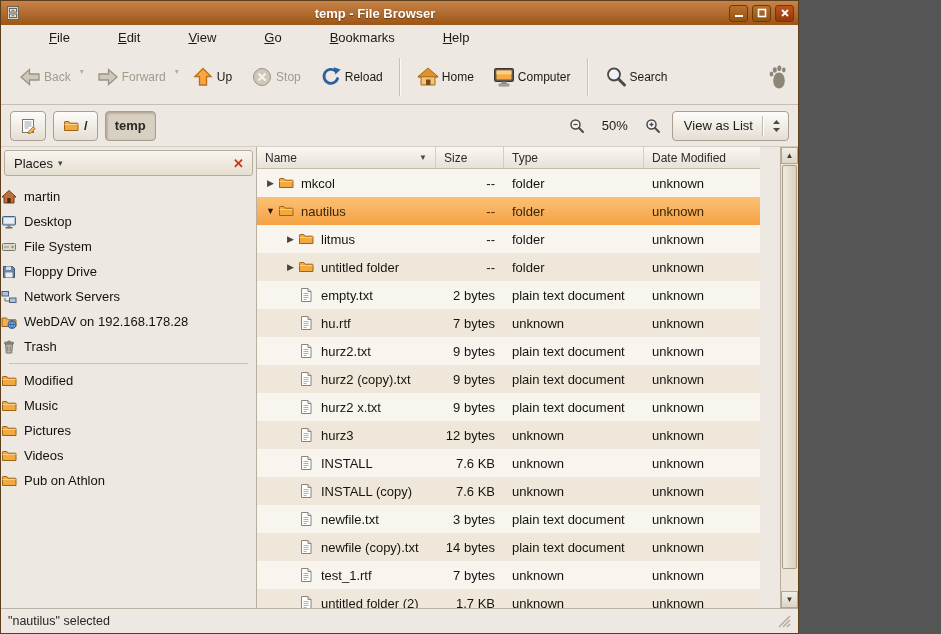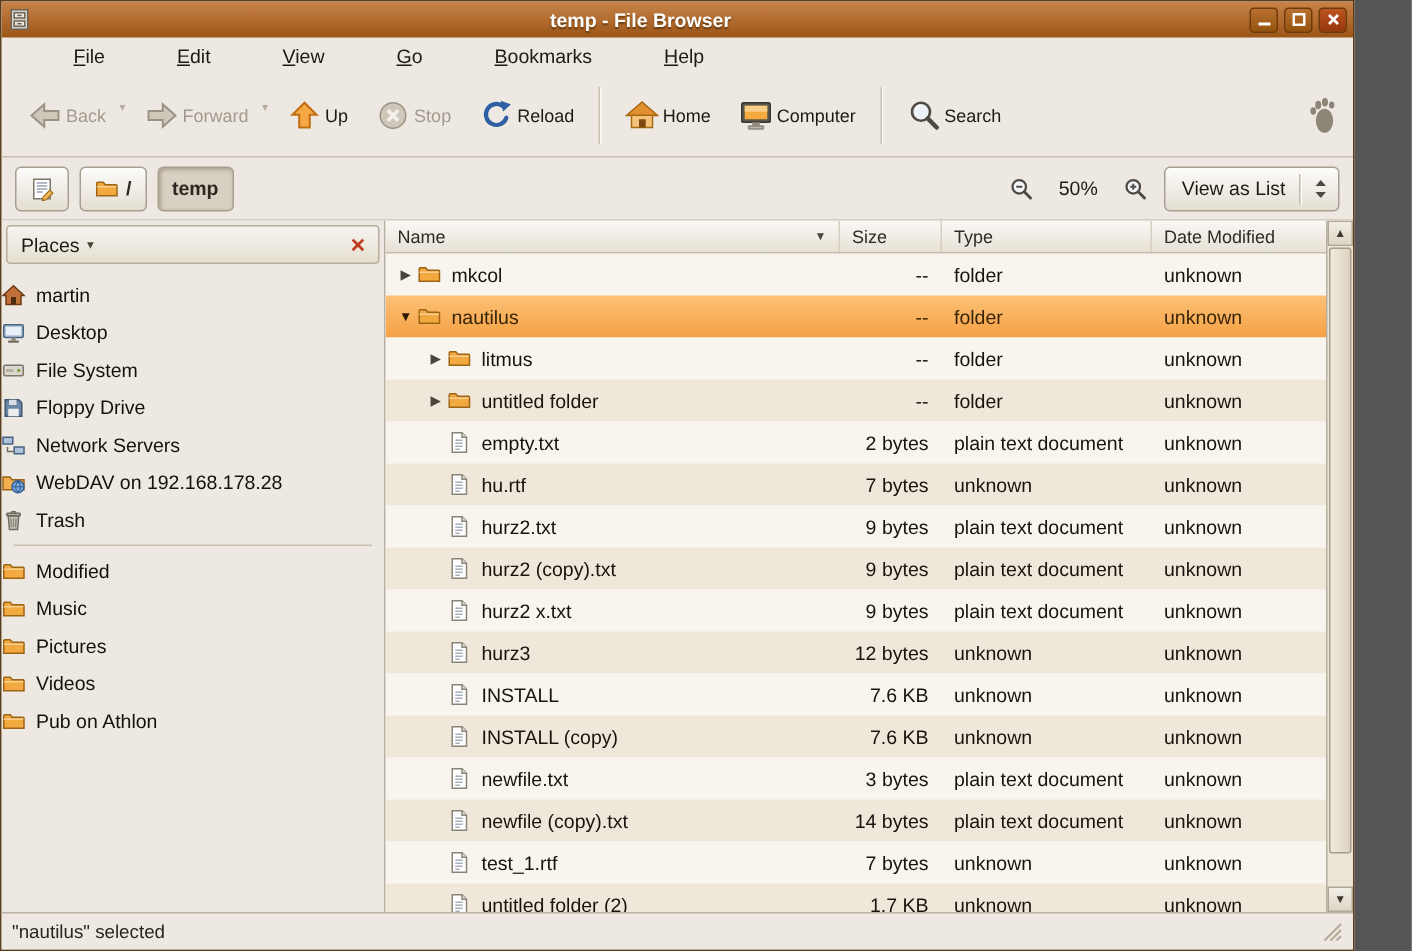--- a/index.html
+++ b/index.html
@@ -1,18 +1,18 @@
 <!DOCTYPE html>
 <html><head>
 <meta charset="utf-8">
 <style>
   * { box-sizing: border-box; margin: 0; padding: 0; }
   html,body { background:#555; }
   .window {
-    position: relative; width: 903px; height: 634px;
+    position: relative; width: 799px; height: 634px;
     font-family: "Liberation Sans", sans-serif;
     background: #EDE9E2; border: 1px solid #5B3E1C; overflow: hidden;
     display: flex; flex-direction: column;
   }
   
   .titlebar { height:24px; flex:0 0 24px; display:flex; align-items:center;
     background: linear-gradient(#C8834A, #9B5516); padding:0 4px; gap:4px; }
   .titlebar .win-icon { width:16px; height:16px; display:flex; }
   .title { flex:1; text-align:center; color:#fff; font-weight:bold; font-size:13px;
     text-shadow: 0 1px 1px rgba(70,35,0,.65); }
@@ -59,21 +59,21 @@
     background: linear-gradient(#F7F4EF, #E5DFD1); font-size:13px; color:#1C1A14; }
   .side-header .hdr-caret { font-size:9px; color:#4B463C; }
   .side-header .spacer { flex:1; }
   .side-close { color:#C03A20; font-weight:bold; font-size:13px; line-height:1; padding:1px 2px; }
   .side-list { flex:1; padding-top:5px; overflow:hidden; }
   .side-item { height:25px; display:flex; align-items:center; gap:7px; 
     font-size:13px; color:#14110C; }
   .side-icon { width:16px; height:16px; display:flex; flex:0 0 16px; }
   .side-sep { height:1px; background:#C9C1B2; margin:4px 8px 4px 8px; }
   
-  .filearea { flex:1; display:flex; overflow:hidden; }
+  .filearea { flex:1; display:flex; overflow:hidden;gap:20px; }
   .filemain { flex:1; display:flex; flex-direction:column; background:#F8F4EE; overflow:hidden; }
   .listheader { height:22px; flex:0 0 22px; display:flex;
     background: linear-gradient(#FAF8F5, #E7E1D5); border-bottom:1px solid #C2BAAA; }
   .col { font-size:12px; color:#2F2B24; display:flex; align-items:center; padding:0 8px;
     border-right:1px solid #D6CFC0; }
   .col-name { flex:1; }
   .col-size { width:68px; flex:0 0 68px; }
   .col-type { width:140px; flex:0 0 140px; }
   .col-date { width:116px; flex:0 0 116px; border-right:none; }
   .sort-arrow { margin-left:auto; font-size:8px; color:#4B463C; }

